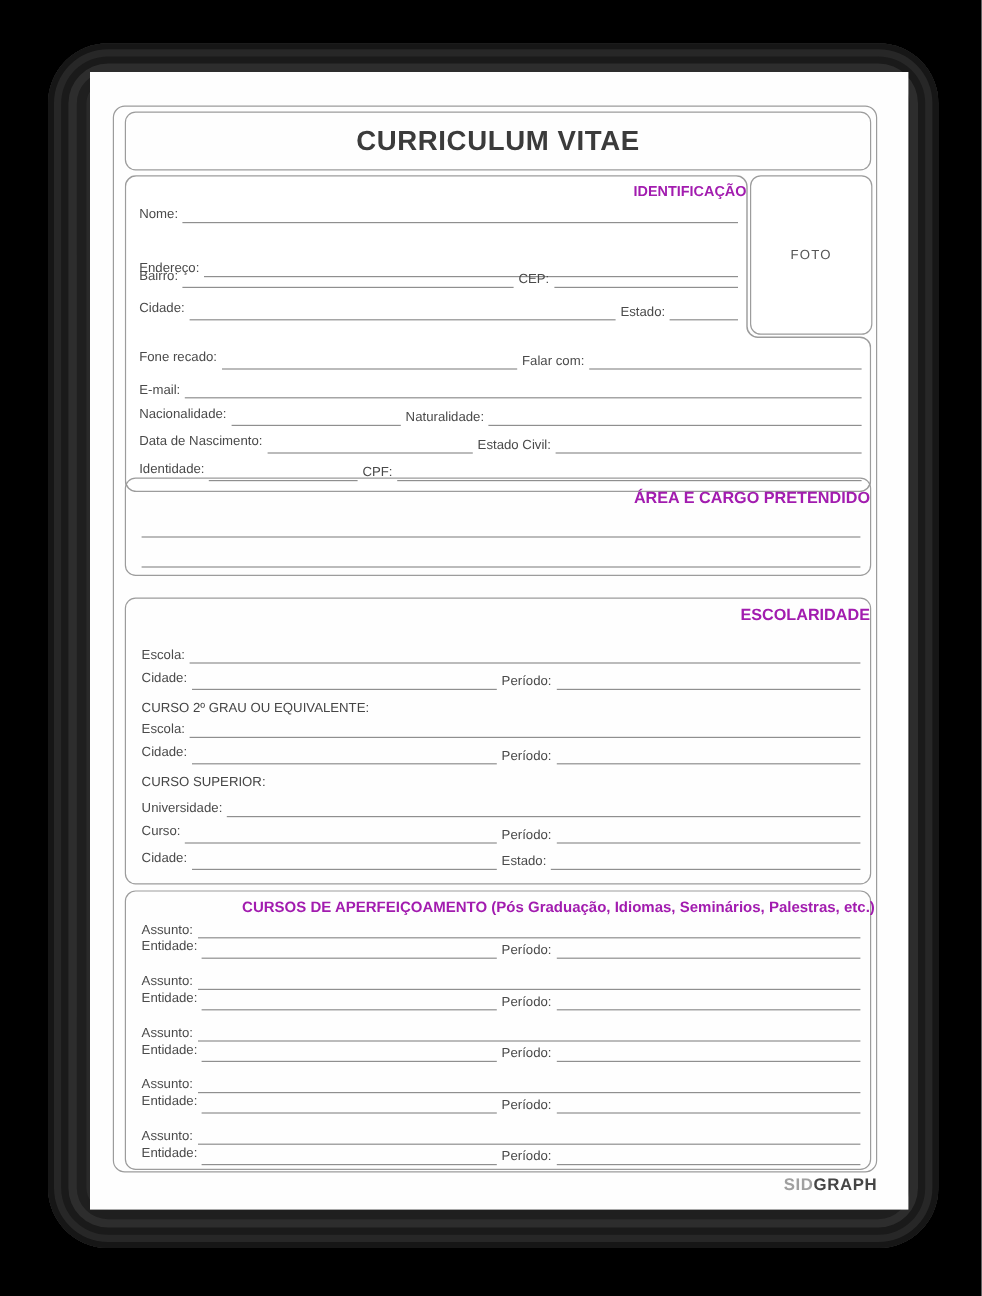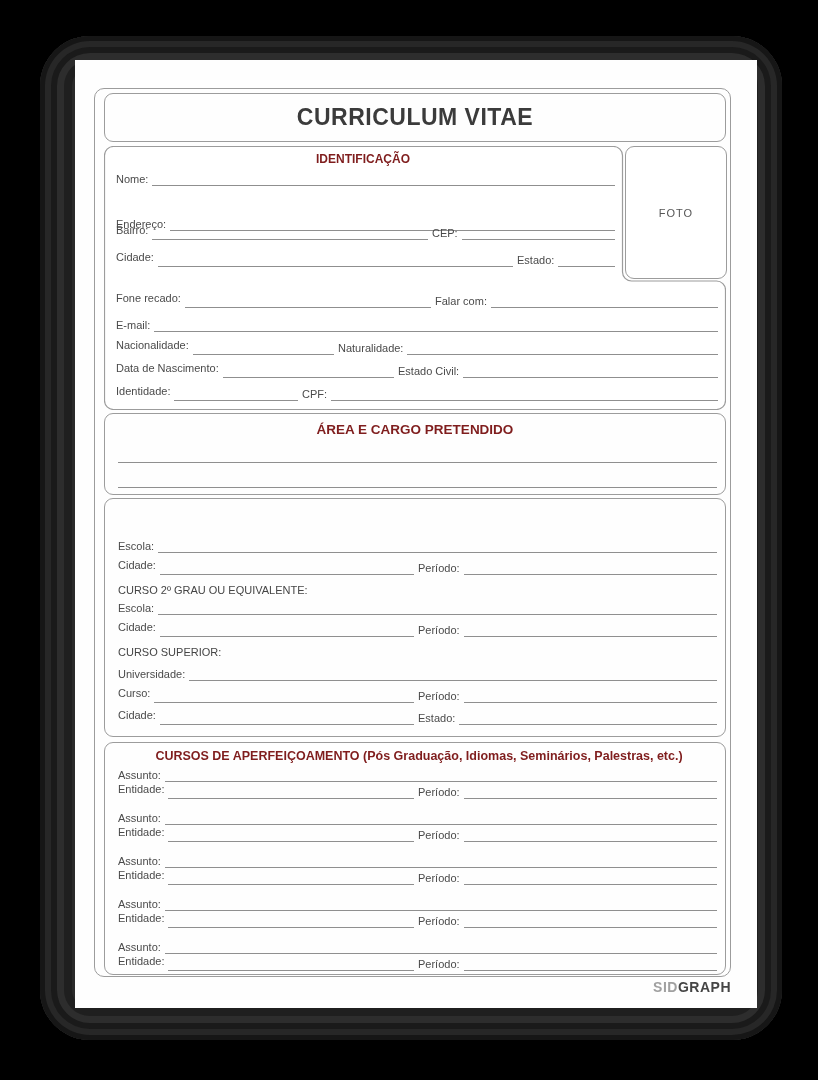--- a/index.html
+++ b/index.html
@@ -33,30 +33,30 @@
     position:absolute; left:29px; top:33px; width:620px; height:47px;
     border:1px solid #9c9c9c; border-radius:9px;
     display:flex; align-items:center; justify-content:center;
   }
   .title-box h1 {
     margin:0; font-size:23px; font-weight:bold; color:#3b3b3b; letter-spacing:0.5px;
   }
   .id-wrap { position:absolute; left:29px; top:86px; width:622px; height:264px; }
   .id-wrap svg { position:absolute; left:0; top:0; }
   .sec-head {
-    position:absolute; text-align:center; font-weight:bold; color:#7f1d1d;
+    position:absolute; text-align:right; font-weight:bold; color:#a21caf;
   }
   .foto-box {
     position:absolute; left:550px; top:86px; width:100px; height:131px;
     border:1px solid #9c9c9c; border-radius:9px; background:#fff;
     display:flex; align-items:center; justify-content:center;
     font-size:11px; letter-spacing:1px; color:#555;
   }
   .area-box {
-    position:absolute; left:29px; top:353px; width:620px; height:80px;
+    position:absolute; left:29px; top:338px; width:620px; height:80px;
     border:1px solid #9c9c9c; border-radius:9px;
   }
   .esc-box {
     position:absolute; left:29px; top:438px; width:620px; height:237px;
     border:1px solid #9c9c9c; border-radius:9px;
   }
   .cursos-box {
     position:absolute; left:29px; top:682px; width:620px; height:231px;
     border:1px solid #9c9c9c; border-radius:9px;
   }
@@ -168,20 +168,21 @@
     <span>FOTO</span>
   </div>
 
   <div class="area-box">
     <div class="sec-head" style="left:0;top:8px;width:100%;font-size:13.5px;">ÁREA E CARGO PRETENDIDO</div>
     <div class="full-line" style="top:48px"></div>
     <div class="full-line" style="top:73px"></div>
   </div>
 
   <div class="esc-box">
+    <div class="sec-head" style="left:0;top:6px;width:100%;font-size:13.5px;">ESCOLARIDADE</div>
 
     <div class="row in-box" style="top:37px">
       <span class="lbl">Escola:</span>
       <span class="line"></span>
     </div>
     <div class="row in-box" style="top:59px">
       <div class="seg" style="width:296px">
         <span class="lbl">Cidade:</span>
         <span class="line"></span>
       </div>

